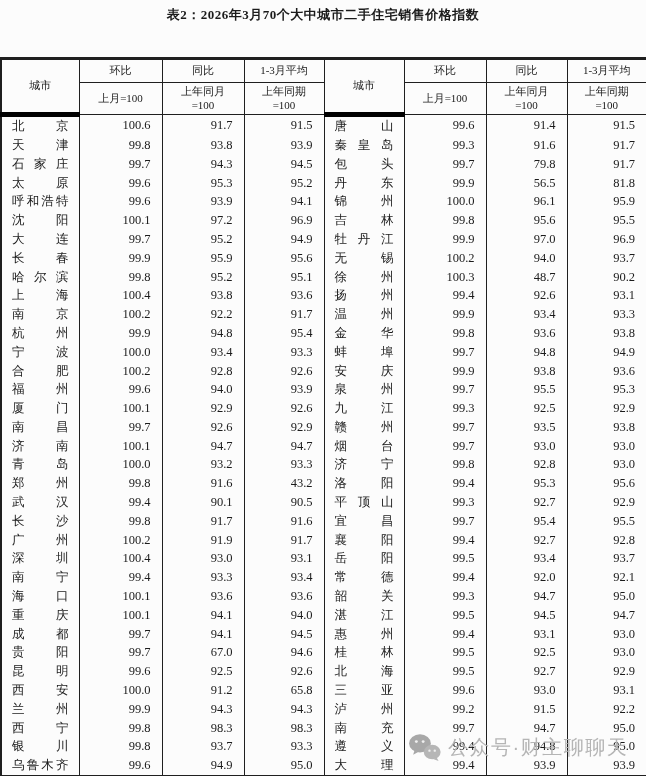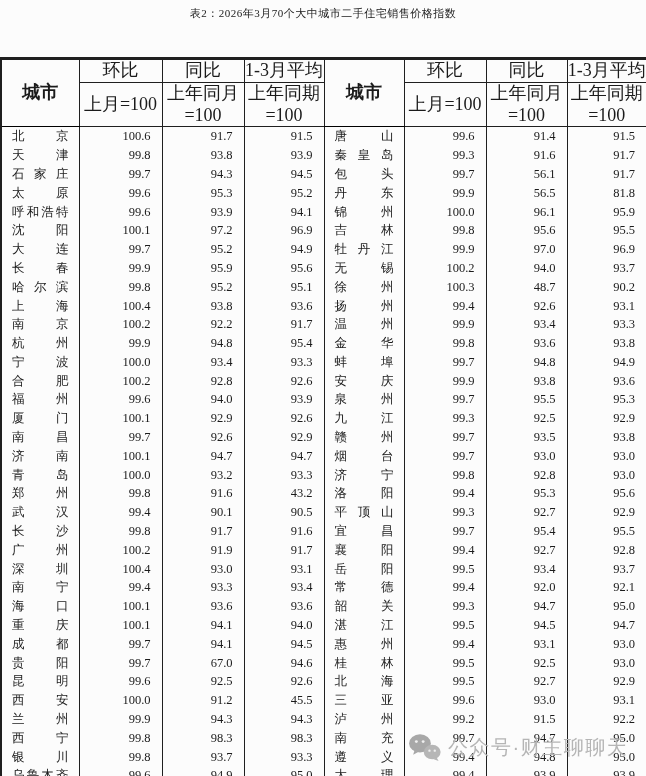--- a/index.html
+++ b/index.html
@@ -1,29 +1,29 @@
 <!DOCTYPE html>
 <html><head>
 <meta charset="utf-8">
 <style>
   html,body{margin:0;padding:0;background:#fff;}
   .page{position:relative;width:646px;height:776px;background:#fcfcfc;overflow:hidden;
         font-family:"Liberation Serif","DejaVu Serif",serif;color:#1b1b1b;}
   .title{position:absolute;top:6px;left:0;width:100%;text-align:center;
-         font-size:11px;font-weight:normal;letter-spacing:0.5px;}
+         font-size:13px;font-weight:bold;letter-spacing:0.5px;}
   table.idx{position:absolute;top:57px;left:0;width:646px;height:717px;
         border-collapse:collapse;table-layout:fixed;
         border:2px solid #1f1f1f;border-top-width:3px;border-bottom-width:3px;}
   th,td{border-left:1px solid #1f1f1f;border-right:1px solid #1f1f1f;
         padding:0;font-weight:normal;vertical-align:middle;}
-  thead th{font-size:18px;line-height:1.2;}
+  thead th{font-size:11px;line-height:1.2;}
   thead tr.r1 th{height:22px;}
   thead tr.r1 th.sub{border-bottom:1px solid #1f1f1f;}
   thead tr.r2 th{height:31px;border-bottom:1px solid #1f1f1f;}
-  th.city-h{border-bottom:1px solid #000000;font-weight:bold;}
+  th.city-h{border-bottom:5px solid #000000;}
   td.num{text-align:right;padding-right:11px;font-size:12.5px;height:18.8px;line-height:1;}
   td.city{font-size:12.5px;height:18.8px;line-height:1;}
   td.city .cj{padding:0 10px;text-align:justify;text-align-last:justify;}
   .wm{position:absolute;left:408px;top:733px;display:flex;align-items:center;gap:7px;
       pointer-events:none;}
   .wm-text{font-size:20px;color:#b5b5b5;letter-spacing:1.5px;white-space:nowrap;
            font-family:"Liberation Sans","DejaVu Sans",sans-serif;}
 </style>
 </head>
 <body>
@@ -108,21 +108,21 @@
           <td class="city">
             <div class="cj">石家庄</div>
           </td>
           <td class="num">99.7</td>
           <td class="num">94.3</td>
           <td class="num">94.5</td>
           <td class="city">
             <div class="cj">包头</div>
           </td>
           <td class="num">99.7</td>
-          <td class="num">56.1</td>
+          <td class="num">79.8</td>
           <td class="num">91.7</td>
         </tr>
         <tr>
           <td class="city">
             <div class="cj">太原</div>
           </td>
           <td class="num">99.6</td>
           <td class="num">95.3</td>
           <td class="num">95.2</td>
           <td class="city">
@@ -495,21 +495,21 @@
           <td class="num">99.5</td>
           <td class="num">92.7</td>
           <td class="num">92.9</td>
         </tr>
         <tr>
           <td class="city">
             <div class="cj">西安</div>
           </td>
           <td class="num">100.0</td>
           <td class="num">91.2</td>
-          <td class="num">45.5</td>
+          <td class="num">65.8</td>
           <td class="city">
             <div class="cj">三亚</div>
           </td>
           <td class="num">99.6</td>
           <td class="num">93.0</td>
           <td class="num">93.1</td>
         </tr>
         <tr>
           <td class="city">
             <div class="cj">兰州</div>

